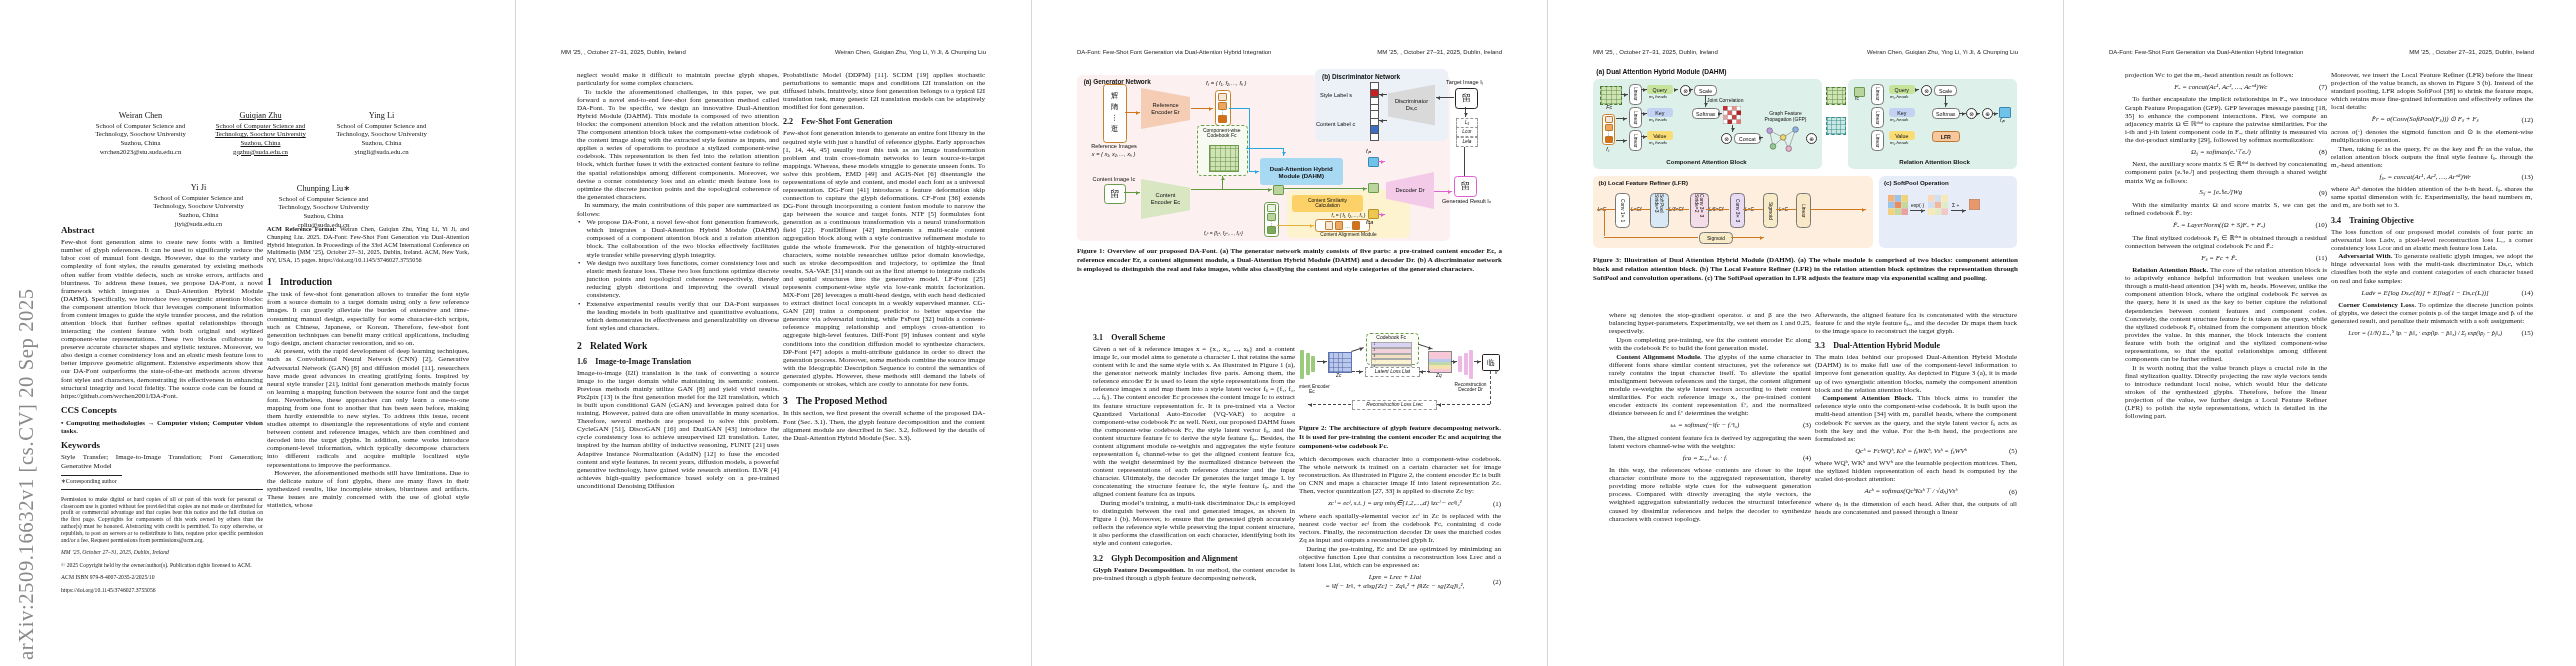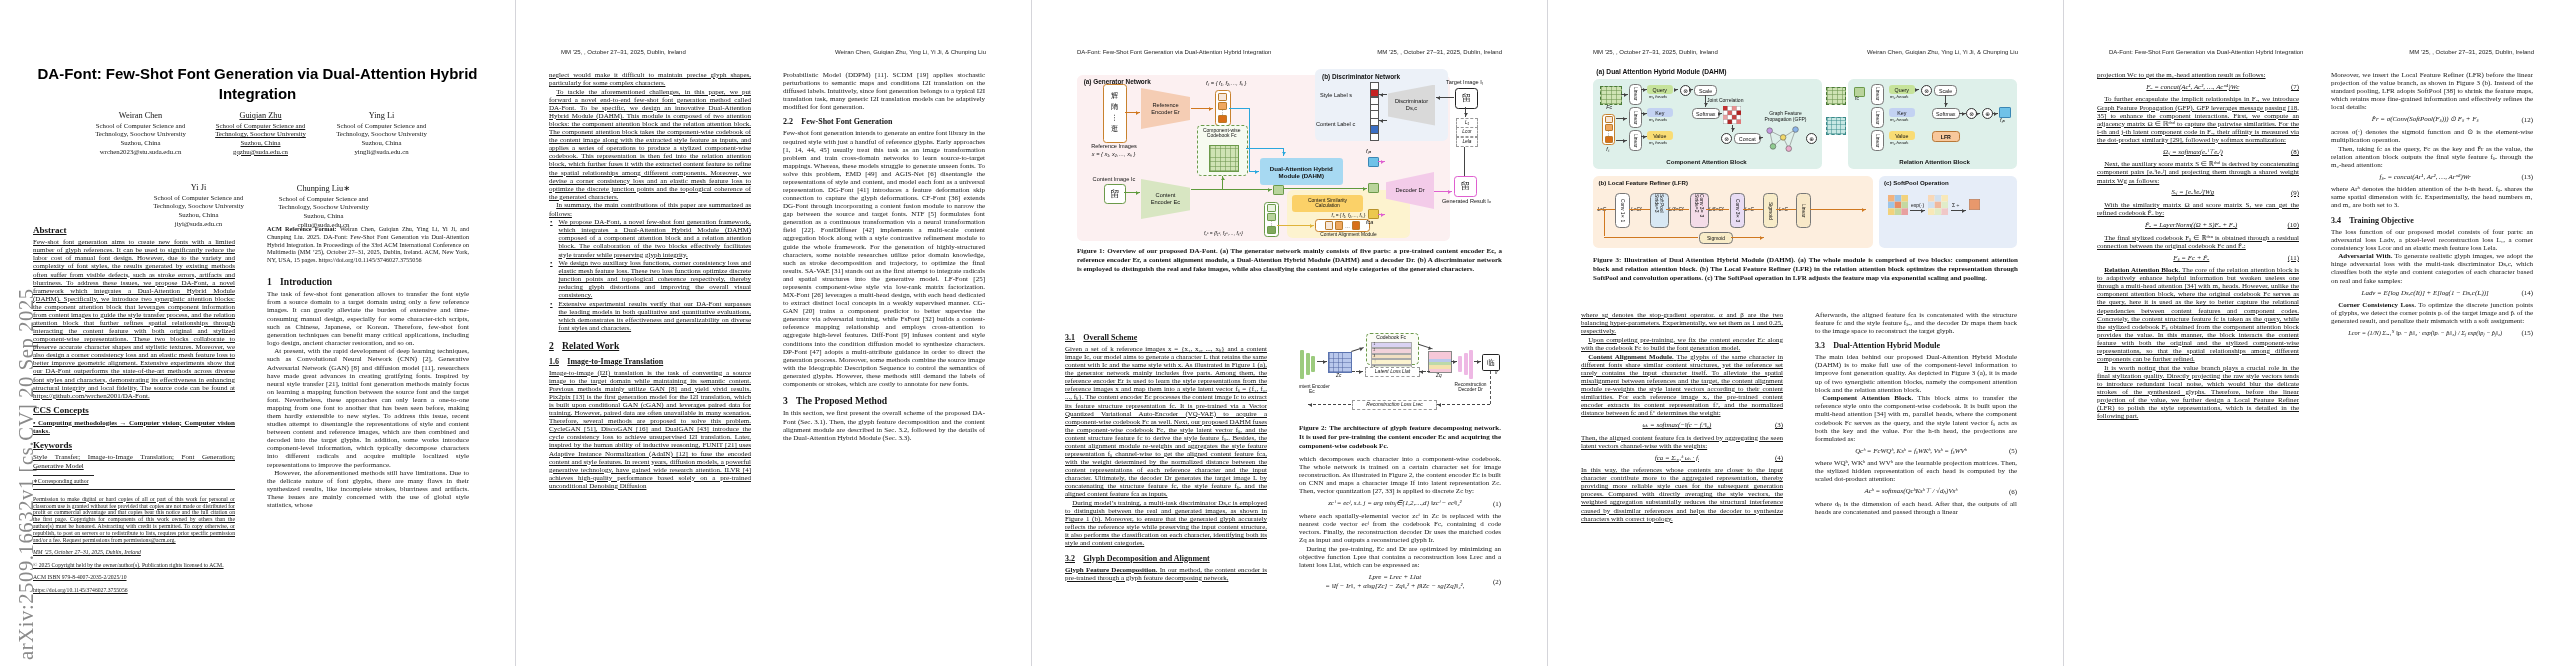--- a/index.html
+++ b/index.html
@@ -6,21 +6,21 @@
   .canvas{width:2576px;height:667px;display:flex;flex-direction:row;background:#e8e8ec;font-family:"Liberation Serif",serif;color:#141414;}
   .page{width:515px;height:667px;position:relative;background:#ffffff;flex:0 0 auto;overflow:hidden;border-right:0.6px solid #d5d5da;}
   .page:last-child{border-right:none;}
 
   
   .runhead{position:absolute;top:49px;left:45px;width:425px;display:flex;justify-content:space-between;font-family:"Liberation Sans",sans-serif;font-size:6px;color:#1c1c1c;}
   .runhead .rh-r{text-align:right;}
 
   
   .col{position:absolute;width:202px;top:71px;height:574px;overflow:hidden;font-size:7px;line-height:1.155;text-align:justify;}
-  .colL{left:33px;text-decoration:underline;} .colR{left:267px;}
+  .colL{left:61px;} .colR{left:267px;}
   p.para{margin:0 0 0.6px 0;text-indent:7.2px;}
   p.np{text-indent:0;}
   .ri{font-weight:bold;}
   .h1{display:flex;font-size:9.6px;font-weight:bold;margin:7.2px 0 3.3px 0;text-align:left;line-height:1.15;}
   .h2{display:flex;font-size:8px;font-weight:bold;margin:6.1px 0 2.8px 0;text-align:left;line-height:1.15;}
   .hno{margin-right:8.3px;}
   .habs{font-size:9px;font-weight:bold;margin:0 0 2.8px 0;text-align:left;}
 
   
   .eq{display:flex;align-items:center;margin:3.9px 0 3.9px 0;}
@@ -100,24 +100,20 @@
   .vtext{writing-mode:vertical-rl;font-size:4.9px;display:flex;align-items:center;justify-content:center;}
   .chainbox{position:absolute;border:0.6px solid #777;border-radius:4.4px;display:flex;align-items:center;justify-content:center;}
 </style>
 </head>
 <body>
 
 <div class="canvas">
 
   <section class="page">
     <div class="wm">arXiv:2509.16632v1  [cs.CV]  20 Sep 2025</div>
-    <div class="title">
-      <div>DA-Font: Few-Shot Font Generation via Dual-Attention Hybrid</div>
-      <div>Integration</div>
-    </div>
 
     <div class="auth" style="left:71px;top:111px;">
       <div class="an">Weiran Chen</div>
       <div class="al">School of Computer Science and</div>
       <div class="al">Technology, Soochow University</div>
       <div class="al">Suzhou, China</div>
       <div class="al">wrchen2023@stu.suda.edu.cn</div>
     </div>
     <div class="auth" style="left:191px;top:111px;text-decoration:underline;">
       <div class="an">Guiqian Zhu</div>

